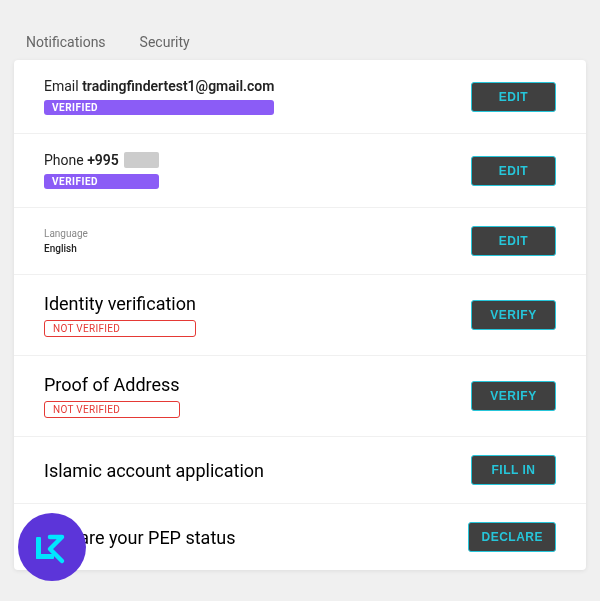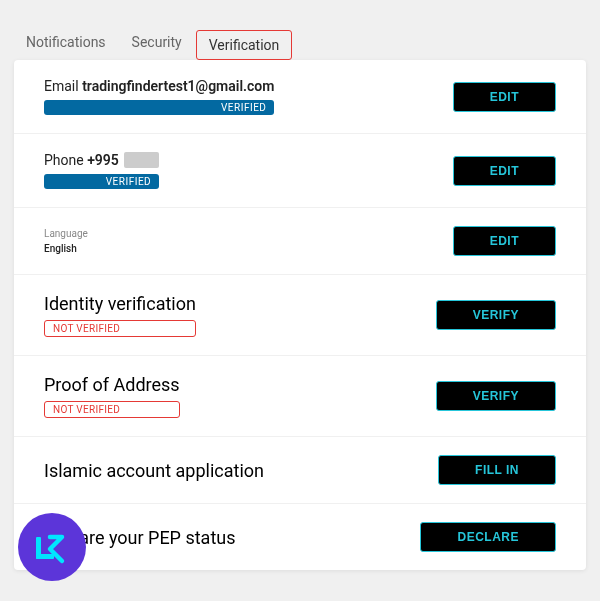--- a/index.html
+++ b/index.html
@@ -11,21 +11,21 @@
       overflow: hidden;
       position: relative;
     }
 
     .top-nav {
       display: flex;
       align-items: flex-end;
       padding: 0 14px;
       background: #f0f0f0;
       height: 60px;
-      gap: 2px;
+      gap: 10px;
     }
 
     .nav-tab {
       padding: 8px 12px;
       font-size: 14px;
       color: #666;
       cursor: pointer;
       border-bottom: 2px solid transparent;
       white-space: nowrap;
       user-select: none;
@@ -77,51 +77,50 @@
     }
 
     .row-title {
       font-size: 18px;
       color: #000000;
       font-weight: 400;
     }
 
     .badge-verified {
       display: inline-block;
-      background: #0369a1;
+      background: #8b5cf6;
       color: #fff;
       font-size: 10px;
-      font-weight: 400;
+      font-weight: 700;
       padding: 2px 8px;
       border-radius: 3px;
       letter-spacing: 0.5px;
       margin-top: 2px;
-      text-align: right;
     }
 
     .badge-not-verified {
       display: inline-block;
       background: #fff;
       color: #e53935;
       font-size: 10px;
       font-weight: 400;
       padding: 2px 8px;
       border-radius: 3px;
       border: 1px solid #e53935;
       margin-top: 2px;
       letter-spacing: 0.3px;
     }
 
     .action-btn {
       border: 1.5px solid #26c6da;
-      background: #000000;
+      background: #404040;
       color: #26c6da;
       font-size: 12px;
       font-weight: 600;
-      padding: 7px 36px;
+      padding: 7px 12px;
       border-radius: 3px;
       cursor: pointer;
       letter-spacing: 0.5px;
       min-width: 85px;
       text-align: center;
     }
 
     .email-text {
       font-size: 14px;
       color: #222;
@@ -159,21 +158,20 @@
       width: 44px;
       height: 44px;
     }
   </style>
 </head>
 <body>
 
 <div class="top-nav">
   <div class="nav-tab">Notifications</div>
   <div class="nav-tab">Security</div>
-  <div class="nav-tab active">Verification</div>
 </div>
 
 <div class="main-card">
 
   <div class="row">
     <div class="row-left">
       <div class="email-text">
         Email <span>tradingfindertest1@gmail.com</span>
       </div>
       <span class="badge-verified">VERIFIED</span>

